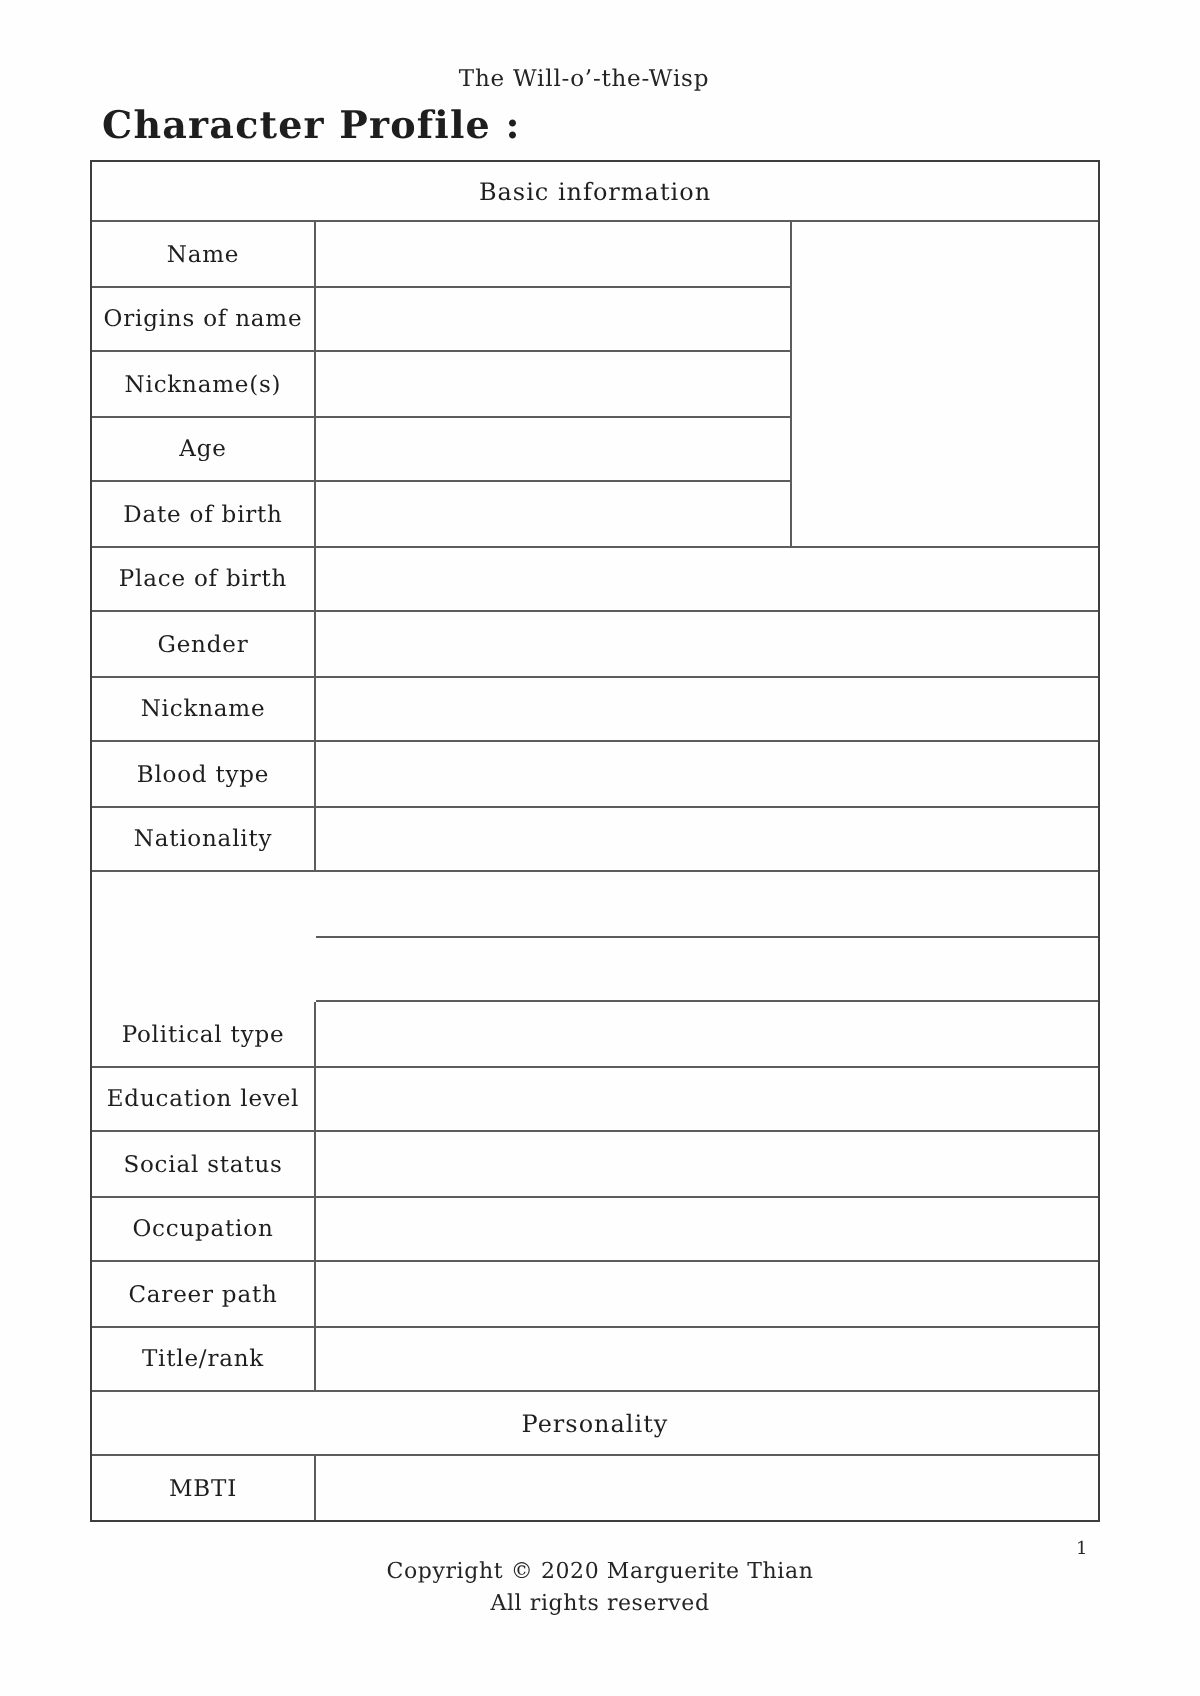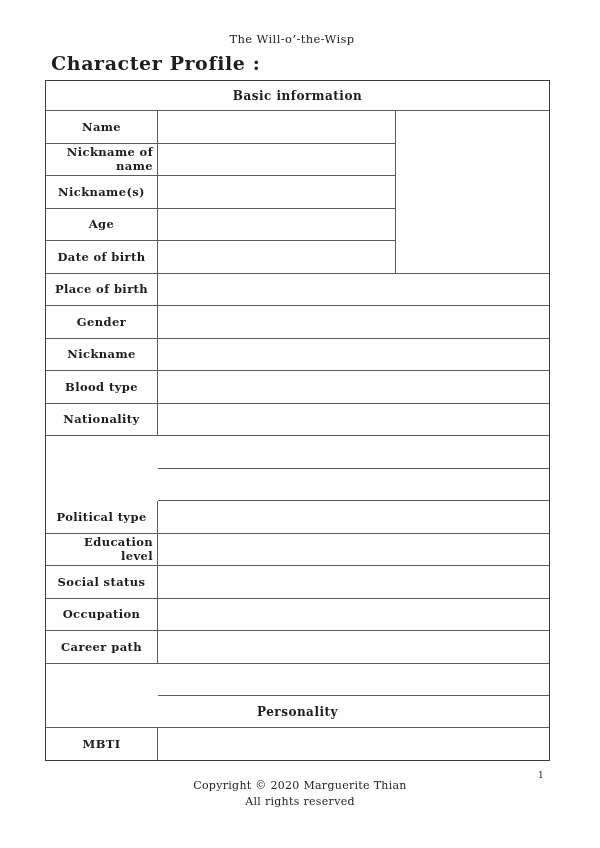--- a/index.html
+++ b/index.html
@@ -28,21 +28,20 @@
     position:absolute;top:52px;left:51px;
     font-size:19px;
     font-weight:bold;
     letter-spacing:0.6px;
   }
   .profile-table{
     position:absolute;top:80px;left:45px;
     width:505px;
     border:1.5px solid var(--border-outer);
     background:var(--paper);
-    font-weight:bold;
   }
   .section-header{
     display:flex;align-items:center;justify-content:center;
     font-size:12px;
     letter-spacing:0.5px;
     border-bottom:1px solid var(--border-inner);
   }
   .section-header.basic{height:30px;}
   .section-header.personality{height:32px;}
   .basic-grid{
@@ -93,21 +92,21 @@
 
 <div class="doc-header">The Will-o’-the-Wisp</div>
 
 <div class="doc-title">Character Profile :</div>
 
 <div class="profile-table">
   <div class="section-header basic">Basic information</div>
   <div class="basic-grid" id="basic-grid">
       <div class="cell label" style="grid-area: 1 / 1;">Name</div>
       <div class="cell value" style="grid-area: 1 / 2;"></div>
-      <div class="cell label" style="grid-area: 2 / 1;">Nickname of name</div>
+      <div class="cell label" style="grid-area: 2 / 1;">Origins of name</div>
       <div class="cell value" style="grid-area: 2 / 2;"></div>
       <div class="cell label" style="grid-area: 3 / 1;">Nickname(s)</div>
       <div class="cell value" style="grid-area: 3 / 2;"></div>
       <div class="cell label" style="grid-area: 4 / 1;">Age</div>
       <div class="cell value" style="grid-area: 4 / 2;"></div>
       <div class="cell label" style="grid-area: 5 / 1;">Date of birth</div>
       <div class="cell value" style="grid-area: 5 / 2;"></div>
       <div class="photo-box" style="grid-area: 1 / 3 / span 5;"></div>
       <div class="cell label" style="grid-area: 6 / 1;">Place of birth</div>
       <div class="cell value" style="grid-area: 6 / 2 / auto / span 2;"></div>
@@ -124,20 +123,21 @@
       <div class="cell label" style="grid-area: 13 / 1;">Political type</div>
       <div class="cell value" style="grid-area: 13 / 2 / auto / span 2;"></div>
       <div class="cell label" style="grid-area: 14 / 1;">Education level</div>
       <div class="cell value" style="grid-area: 14 / 2 / auto / span 2;"></div>
       <div class="cell label" style="grid-area: 15 / 1;">Social status</div>
       <div class="cell value" style="grid-area: 15 / 2 / auto / span 2;"></div>
       <div class="cell label" style="grid-area: 16 / 1;">Occupation</div>
       <div class="cell value" style="grid-area: 16 / 2 / auto / span 2;"></div>
       <div class="cell label" style="grid-area: 17 / 1;">Career path</div>
       <div class="cell value" style="grid-area: 17 / 2 / auto / span 2;"></div>
+      <div class="cell label" style="grid-area: 18 / 1;">Title/rank</div>
       <div class="cell value" style="grid-area: 18 / 2 / auto / span 2;"></div>
     </div>
   <div class="section-header personality">Personality</div>
   <div class="personality-grid" id="personality-grid">
       <div class="cell label" style="grid-area: 1 / 1;">MBTI</div>
       <div class="cell value" style="grid-area: 1 / 2;"></div>
     </div>
 </div>
 
 <div class="page-number">1</div>

